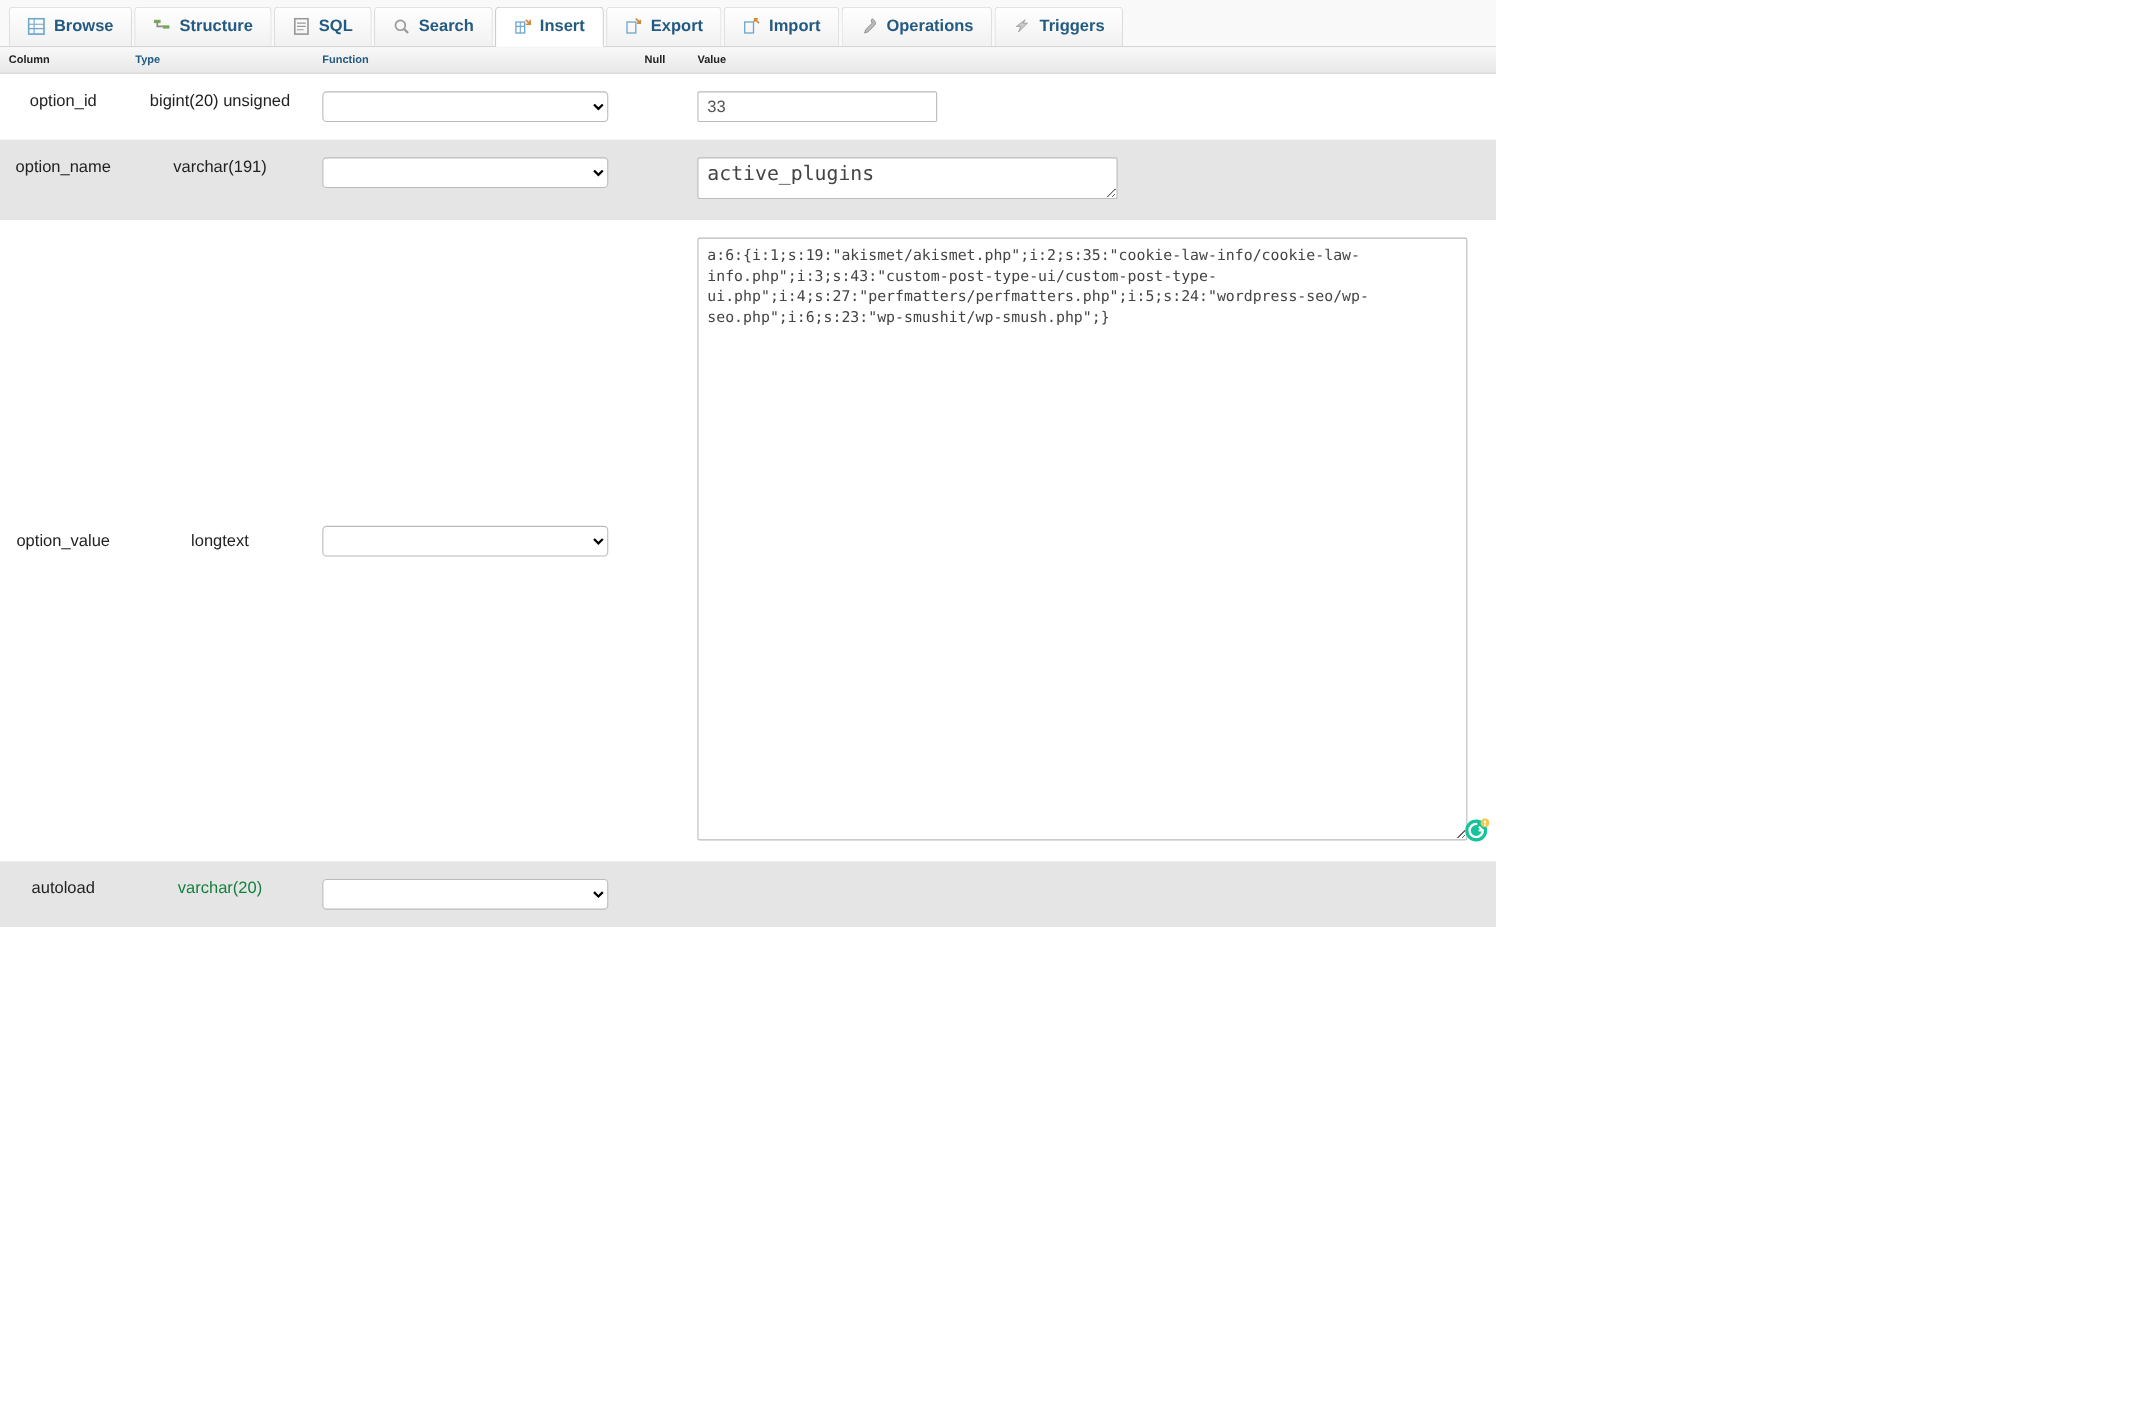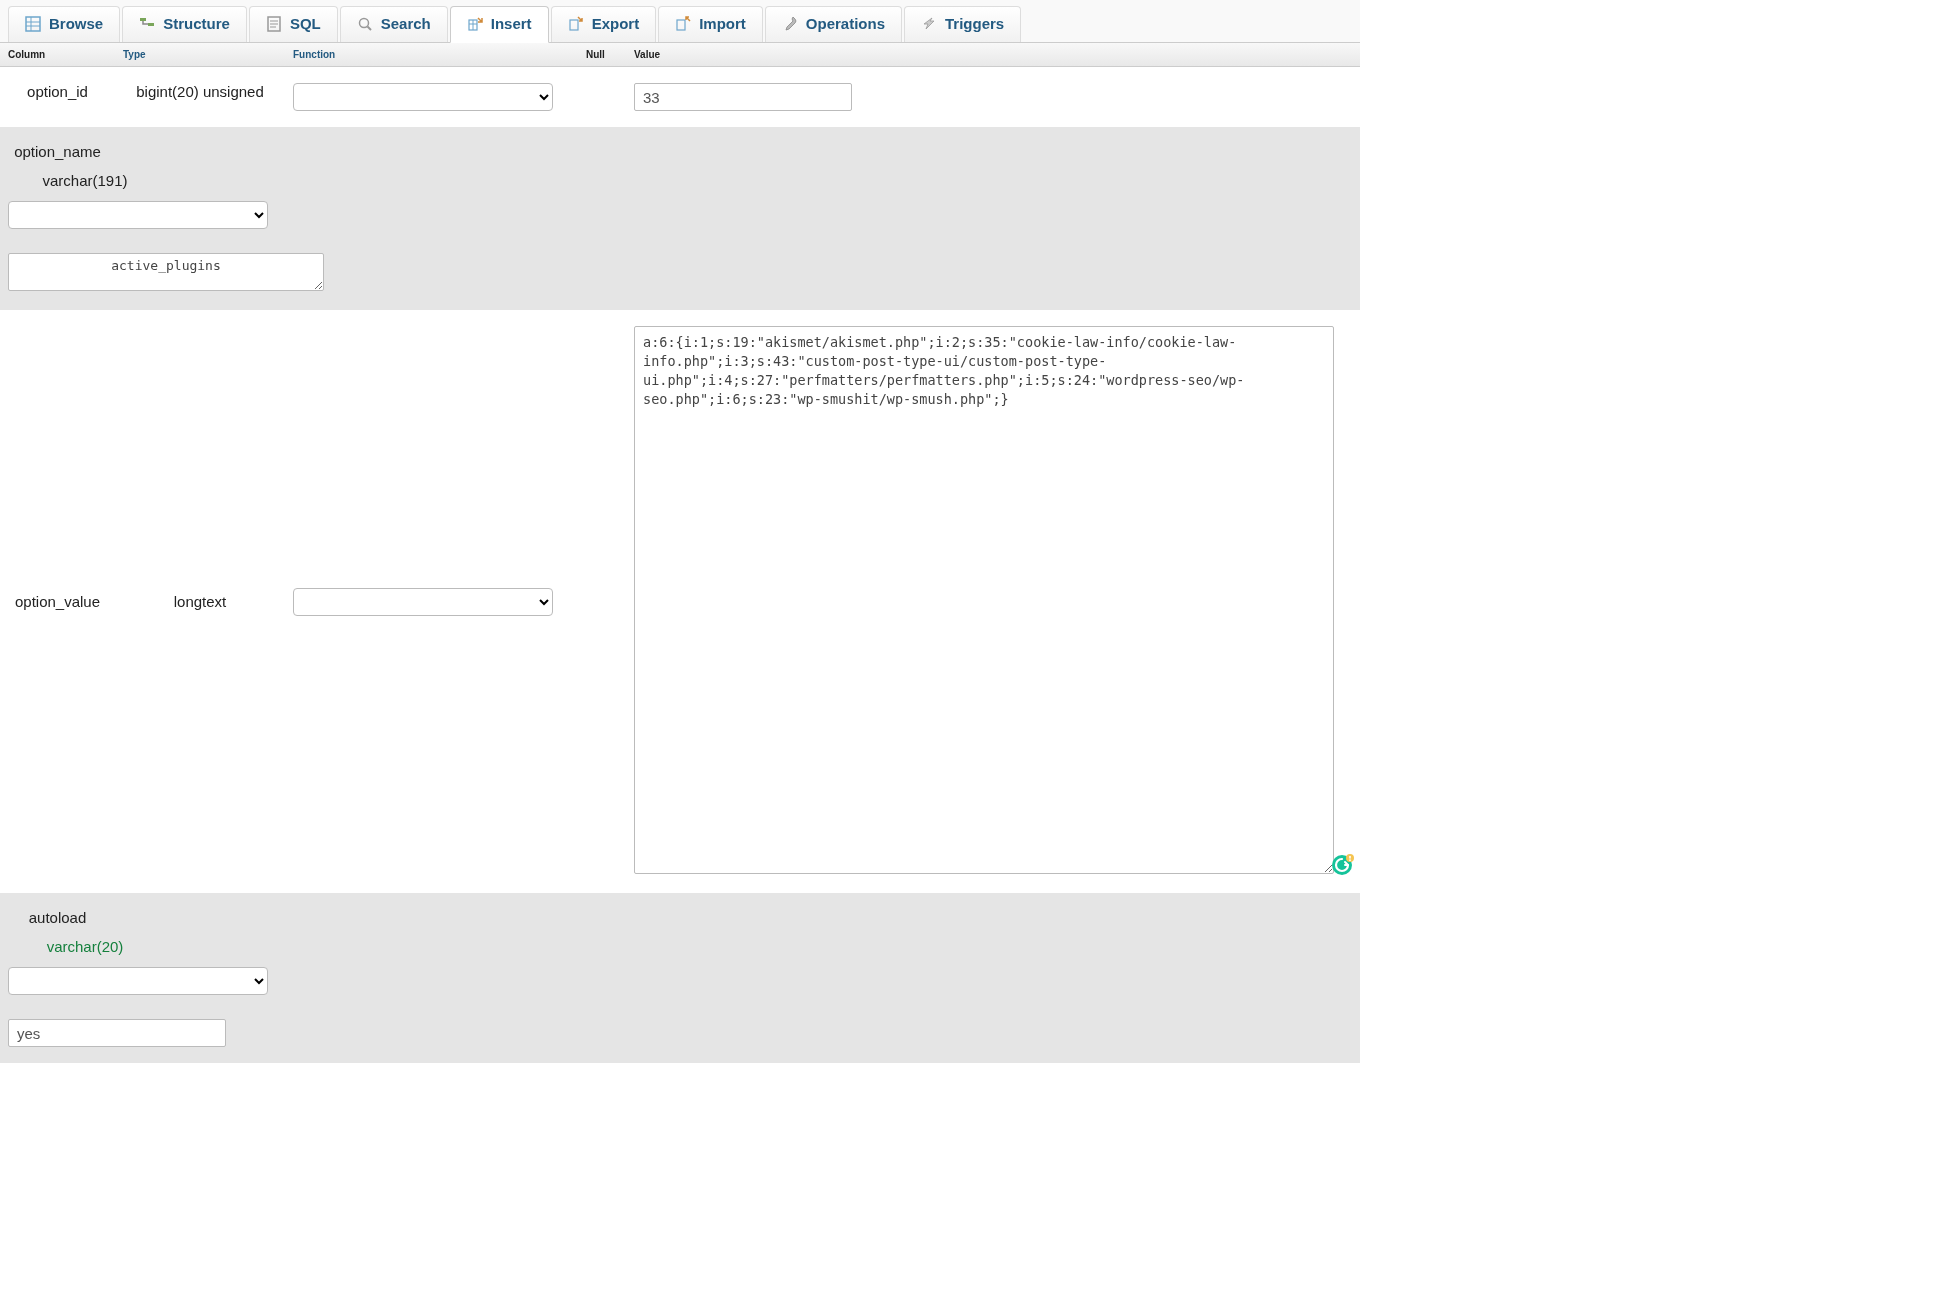--- a/index.html
+++ b/index.html
@@ -62,21 +62,21 @@
     .col-null { width: 48px; }
     .col-value { flex: 1; }
     
     .data-row {
       display: flex;
       align-items: flex-start;
       padding: 10px 0;
       border-bottom: none;
     }
     .data-row .col { padding: 6px 8px; }
-    .data-row.alt { background: #e5e5e5; flex-direction: column; }
+    .data-row.alt { background: #e5e5e5; }
     .data-row .col-column { text-align: center; font-size: 15px; }
     .data-row .col-type { text-align: center; font-size: 15px; }
     .data-row.row-option-value { align-items: center; }
     
     select.func {
       width: 260px;
       height: 28px;
       border: 1px solid #bbb;
       border-radius: 4px;
       background: #fff;
@@ -87,30 +87,29 @@
     input.val-text {
       width: 218px;
       height: 28px;
       border: 1px solid #bbb;
       border-radius: 2px;
       padding: 0 8px;
       font-size: 15px;
       color: #555;
     }
     textarea.val-small {
-      width: 316px;
+      width: 382px;
       height: 38px;
       border: 1px solid #bbb;
       border-radius: 2px;
       padding: 4px 8px;
       font-family: "Menlo", "Consolas", monospace;
-      font-size: 13px;
+      font-size: 18px;
       color: #444;
       resize: both;
-      text-align: center;
     }
     textarea.val-large {
       width: 700px;
       height: 548px;
       border: 1px solid #bbb;
       border-radius: 2px;
       padding: 6px 8px;
       font-family: "Menlo", "Consolas", monospace;
       font-size: 13.5px;
       color: #444;
@@ -288,19 +287,16 @@
   </div>
 </div>
 
 <div class="data-row alt">
   <div class="col col-column">autoload</div>
   <div class="col col-type" style="color:#15803d;text-align:center;">varchar(20)</div>
   <div class="col col-function">
     <select class="func"><option></option></select>
   </div>
   <div class="col col-null"></div>
-  <div class="col col-value value-wrap">
-    <input class="val-text" value="yes" style="">
-  </div>
 </div>
 
 
 </div>
 
 </body></html>

